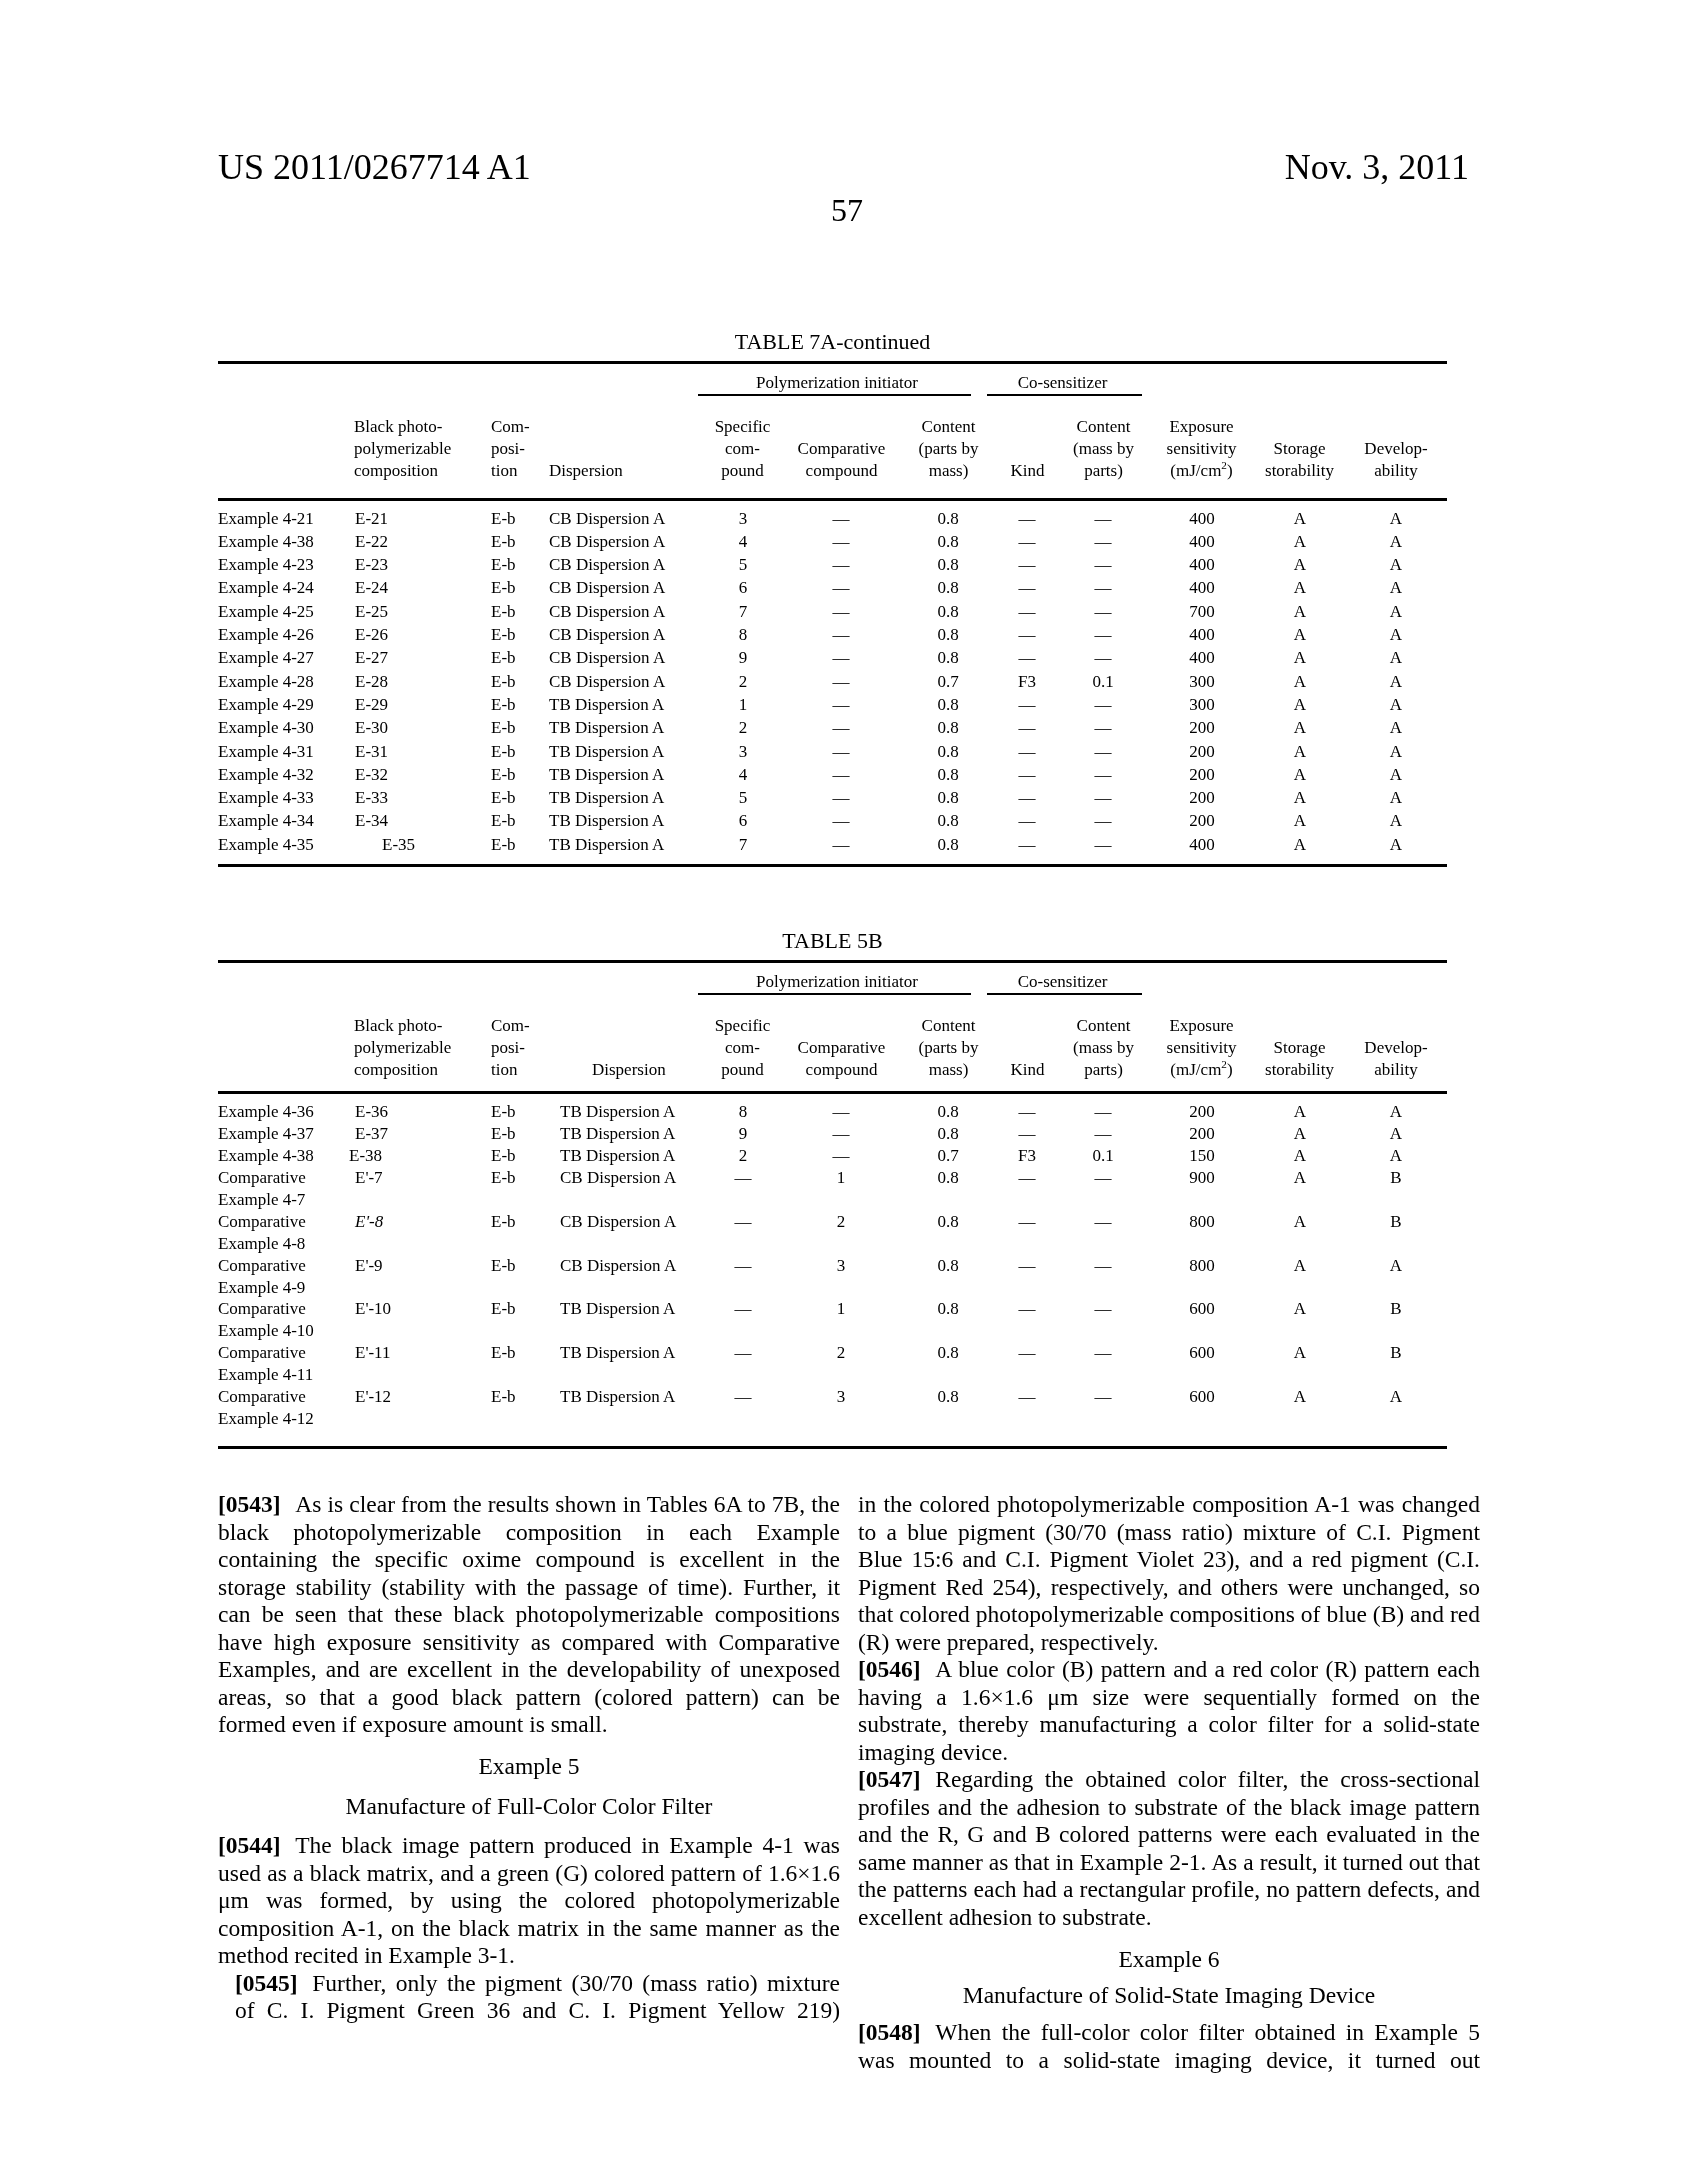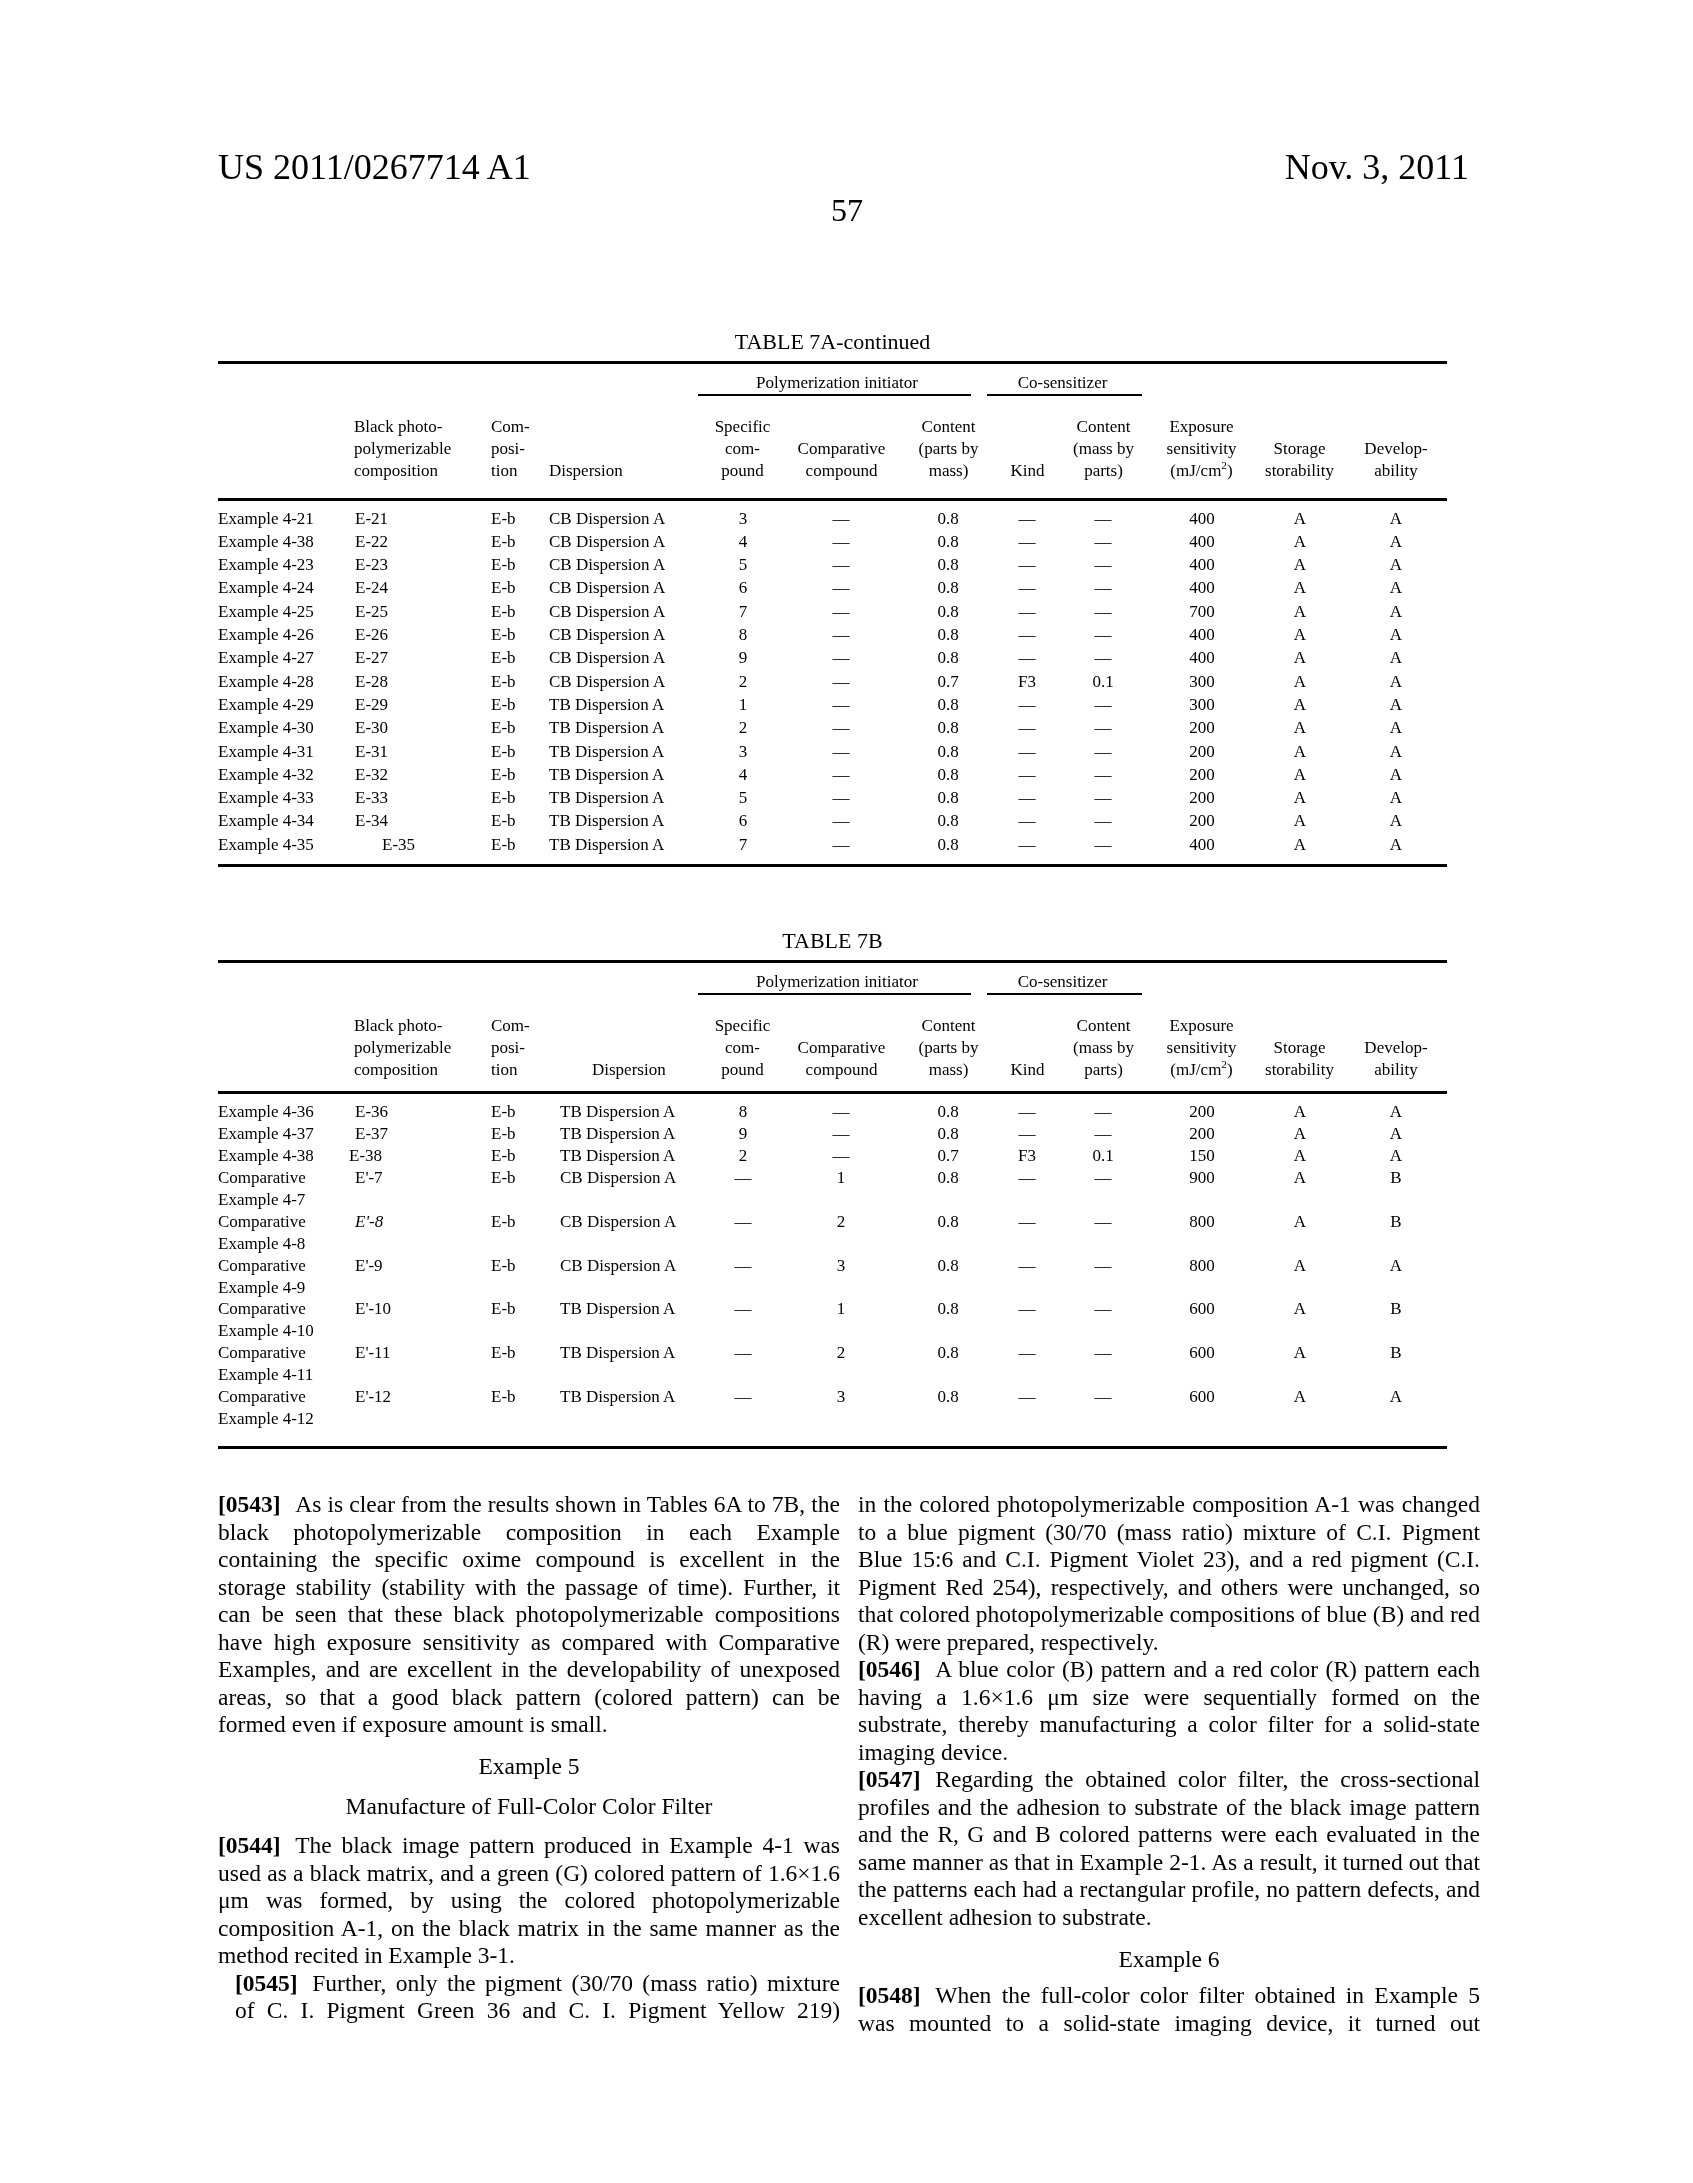--- a/index.html
+++ b/index.html
@@ -307,21 +307,21 @@
         <span class="cell c" style="left: 984px;">400</span>
         <span class="cell c" style="left: 1082px;">A</span>
         <span class="cell c" style="left: 1178px;">A</span>
       </div>
     </div>
 
   <div class="rule-thick abs" style="top:535px;"></div>
 </div>
 
 <div class="table-block" style="top:928px; height:529px;">
-  <div class="table-title">TABLE 7B</div>
+  <div class="table-title">TABLE 5B</div>
   <div class="rule-thick abs" style="top:32px;"></div>
 
   <div class="grp" style="left:480px; width:278px; top:44px;">Polymerization initiator</div>
   <div class="grp-line" style="left:480px; width:273px; top:65px;"></div>
   <div class="grp" style="left:767px; width:155px; top:44px;">Co-sensitizer</div>
   <div class="grp-line" style="left:769px; width:155px; top:65px;"></div>
 
   <div class="colhdr" style="left:136px; top:87px;">
     <div>Black photo-</div>
     <div>polymerizable</div>
@@ -520,15 +520,16 @@
   <p class="heading" style="margin-top:12px;">Manufacture of Full-Color Color Filter</p>
   <p style="margin-top:12px;"><span class="pnum">[0544]</span><span>The black image pattern produced in Example 4-1 was used as a black matrix, and a green (G) colored pattern of 1.6×1.6 μm was formed, by using the colored photopolymerizable composition A-1, on the black matrix in the same manner as the method recited in Example 3-1.</span></p>
   <p style="text-align-last: justify; margin-left: 17px;"><span class="pnum">[0545]</span><span>Further, only the pigment (30/70 (mass ratio) mixture of C. I. Pigment Green 36 and C. I. Pigment Yellow 219)</span></p>
 </div>
 
 <div class="col" style="left:858px; top:1491px;">
   <p>in the colored photopolymerizable composition A-1 was changed to a blue pigment (30/70 (mass ratio) mixture of C.I. Pigment Blue 15:6 and C.I. Pigment Violet 23), and a red pigment (C.I. Pigment Red 254), respectively, and others were unchanged, so that colored photopolymerizable compositions of blue (B) and red (R) were prepared, respectively.</p>
   <p><span class="pnum">[0546]</span><span>A blue color (B) pattern and a red color (R) pattern each having a 1.6×1.6 μm size were sequentially formed on the substrate, thereby manufacturing a color filter for a solid-state imaging device.</span></p>
   <p><span class="pnum">[0547]</span><span>Regarding the obtained color filter, the cross-sectional profiles and the adhesion to substrate of the black image pattern and the R, G and B colored patterns were each evaluated in the same manner as that in Example 2-1. As a result, it turned out that the patterns each had a rectangular profile, no pattern defects, and excellent adhesion to substrate.</span></p>
   <p class="heading" style="margin-top:14.6px;">Example 6</p>
+  <p class="heading" style="margin-top:9.3px;">Manufacture of Solid-State Imaging Device</p>
   <p style="margin-top:9.3px; text-align-last: justify;"><span class="pnum">[0548]</span><span>When the full-color color filter obtained in Example 5 was mounted to a solid-state imaging device, it turned out</span></p>
 </div>
 
 
 </body></html>

